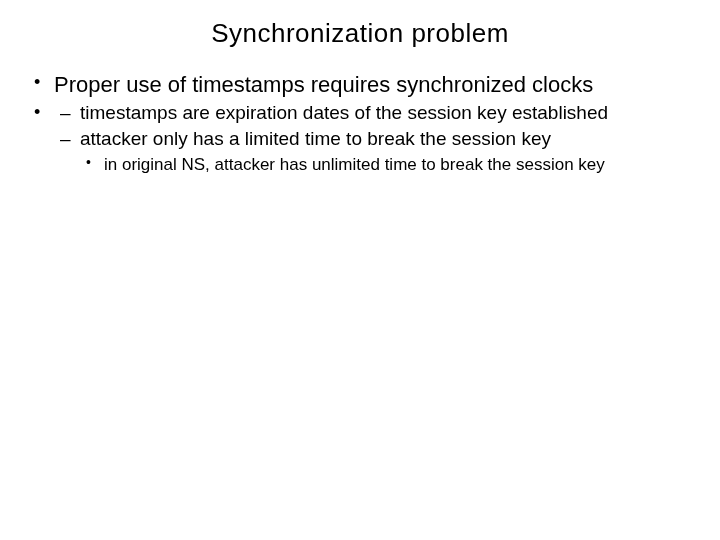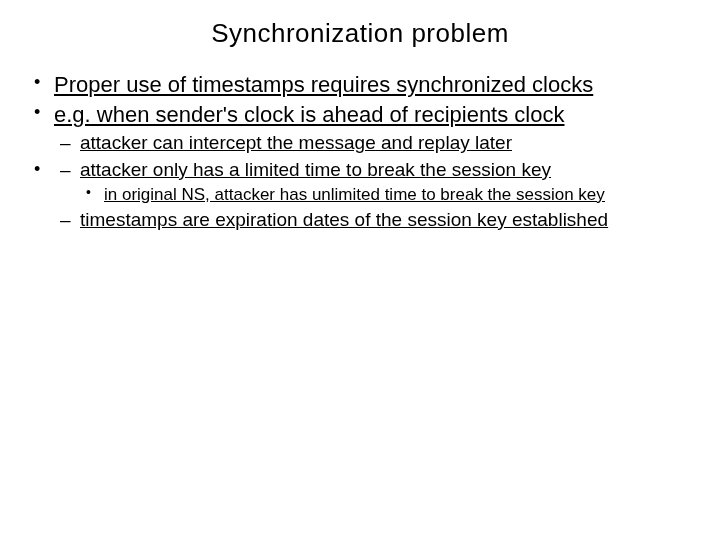--- a/index.html
+++ b/index.html
@@ -14,21 +14,20 @@
   }
   .title {
     font-size: 26px;
     font-weight: 400;
     text-align: center;
     margin-bottom: 22px;
     letter-spacing: 0.5px;
   }
   ul.lvl1, ul.lvl2, ul.lvl3 {
     list-style: none;
-    text-decoration: underline;
   }
   ul.lvl1 > li {
     font-size: 22px;
     line-height: 1.28;
     padding-left: 26px;
     position: relative;
     margin-bottom: 2px;
   }
   ul.lvl1 > li::before {
     content: "•";
@@ -68,35 +67,27 @@
 </head>
 <body>
 
 <h1 class="title">Synchronization problem</h1>
 
 <ul class="lvl1">
   <li>
     <span>Proper use of timestamps requires synchronized clocks</span>
   </li>
   <li>
-    <span>e.g. when sender's clock is ahead of recipients clock</span>
     <ul class="lvl2">
       <li>
-        <span>attacker can intercept the message and replay later</span>
+        <span>timestamps are expiration dates of the session key established</span>
       </li>
-    </ul>
-  </li>
-  <li>
-    <ul class="lvl2">
       <li>
         <span>attacker only has a limited time to break the session key</span>
         <ul class="lvl3">
           <li>
             <span>in original NS, attacker has unlimited time to break the session key</span>
           </li>
         </ul>
       </li>
-      <li>
-        <span>timestamps are expiration dates of the session key established</span>
-      </li>
     </ul>
   </li>
 </ul>
 
 </body></html>

